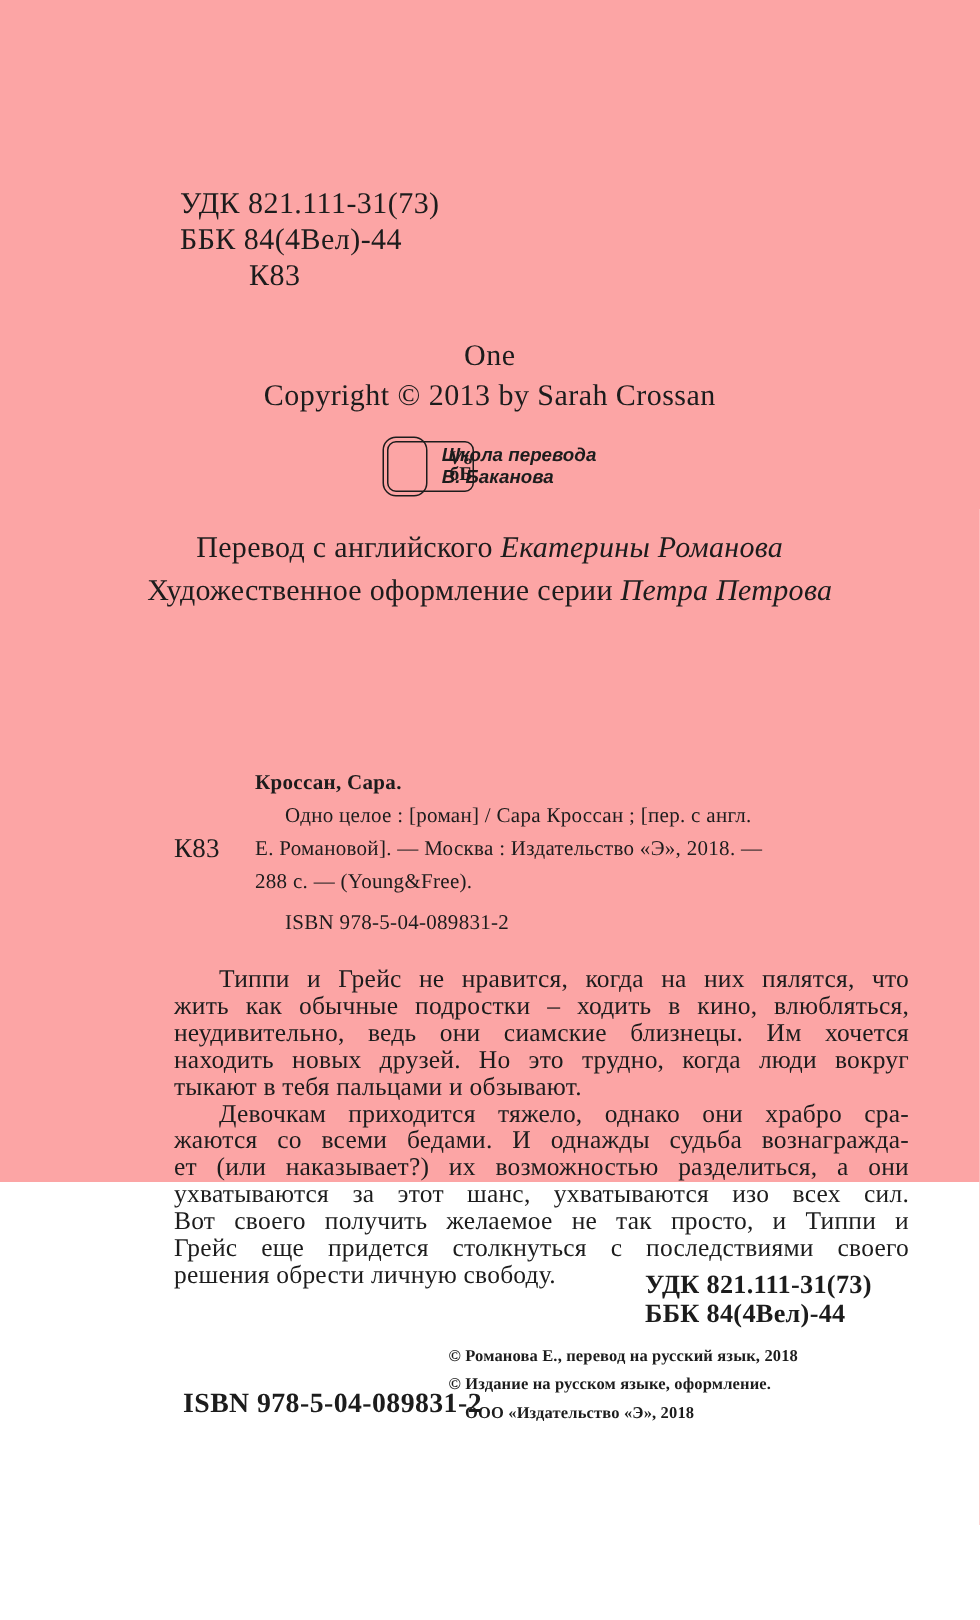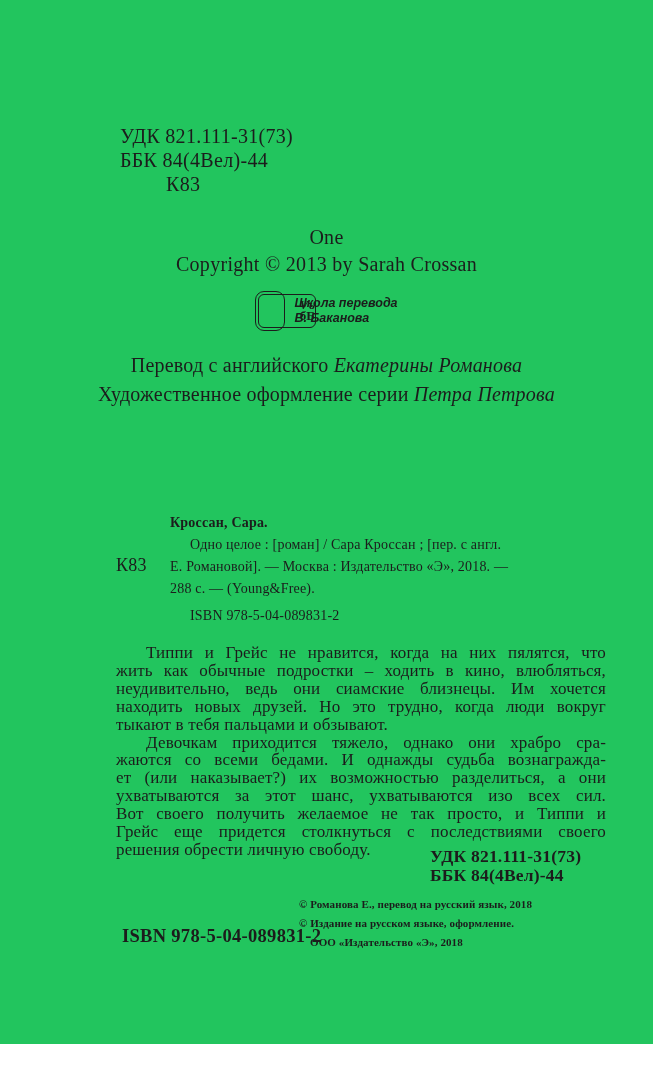--- a/index.html
+++ b/index.html
@@ -5,22 +5,22 @@
   html,body{margin:0;padding:0;}
   body{
     width:653px;height:1080px;
     background:#ffffff;
     font-family:"Liberation Serif","DejaVu Serif",serif;
     color:#1c1c1c;
     overflow:hidden;
   }
   .page{
     position:relative;
-    width:653px;height:1044px;
-    background:#22c55e;
+    width:653px;height:788px;
+    background:#fca5a5;
   }
   
   .top-codes{
     position:absolute;left:120px;top:124px;
     font-size:20px;line-height:24px;
     letter-spacing:0.3px;
   }
   .top-codes .author-sign{padding-left:46px;}
 
   

